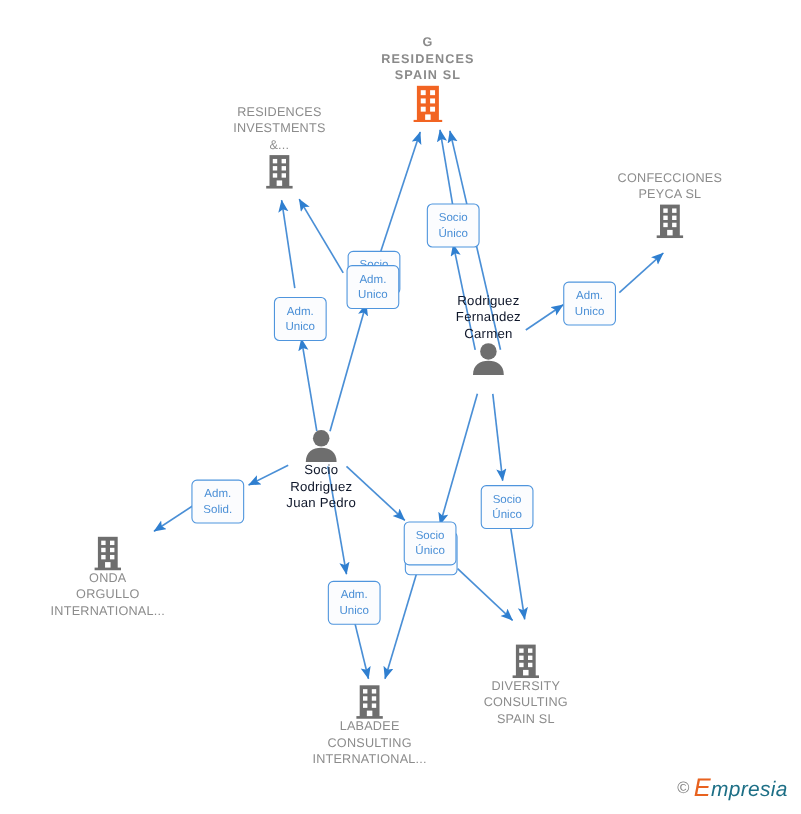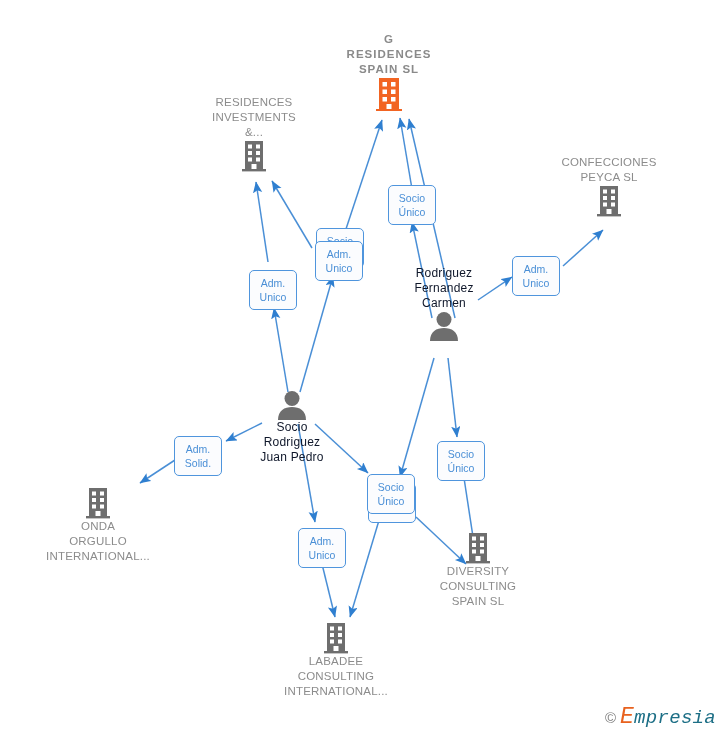--- a/index.html
+++ b/index.html
@@ -84,21 +84,21 @@
     display: flex;
     align-items: center;
     gap: 4px;
     z-index: 20;
   }
   #watermark .cmark {
     font-size: 15px;
     color: #7f7f7f;
   }
   #watermark .wname {
-    font-family: Liberation Mono, monospace;
+    font-family: Liberation Sans, sans-serif;
     font-style: italic;
     font-size: 19px;
     color: #1d6f86;
     letter-spacing: 0.3px;
   }
   #watermark .wname .big {
     color: #e8621f;
     font-size: 23px;
   }
 </style>
@@ -248,21 +248,21 @@
           <rect x="11.5" y="24" width="5" height="6"></rect>
         </g>
         <rect x="2" y="29" width="24" height="2.4" fill="#6e6e6e"></rect>
       </svg>
     </span>
     <div class="label">ONDA
 ORGULLO
 INTERNATIONAL...</div>
   </div>
 
-  <div class="node company" style="left:478px; top:532px;">
+  <div class="node company" style="left:478px; top:585px;">
     <span class="glyph">
       <svg width="28" height="32" viewBox="0 0 28 32" aria-hidden="true">
         <rect x="5" y="1" width="18" height="29" fill="#6e6e6e"></rect>
         <g fill="#ffffff">
           <rect x="8" y="4.5" width="4" height="4"></rect>
           <rect x="16" y="4.5" width="4" height="4"></rect>
           <rect x="8" y="11" width="4" height="4"></rect>
           <rect x="16" y="11" width="4" height="4"></rect>
           <rect x="8" y="17.5" width="4" height="4"></rect>
           <rect x="16" y="17.5" width="4" height="4"></rect>

